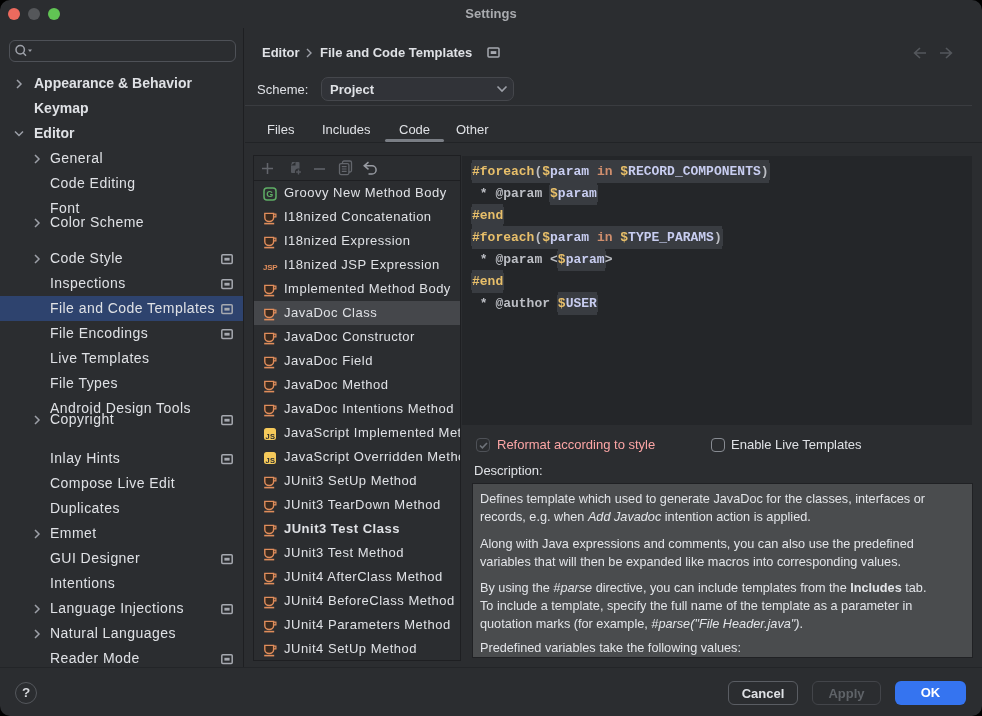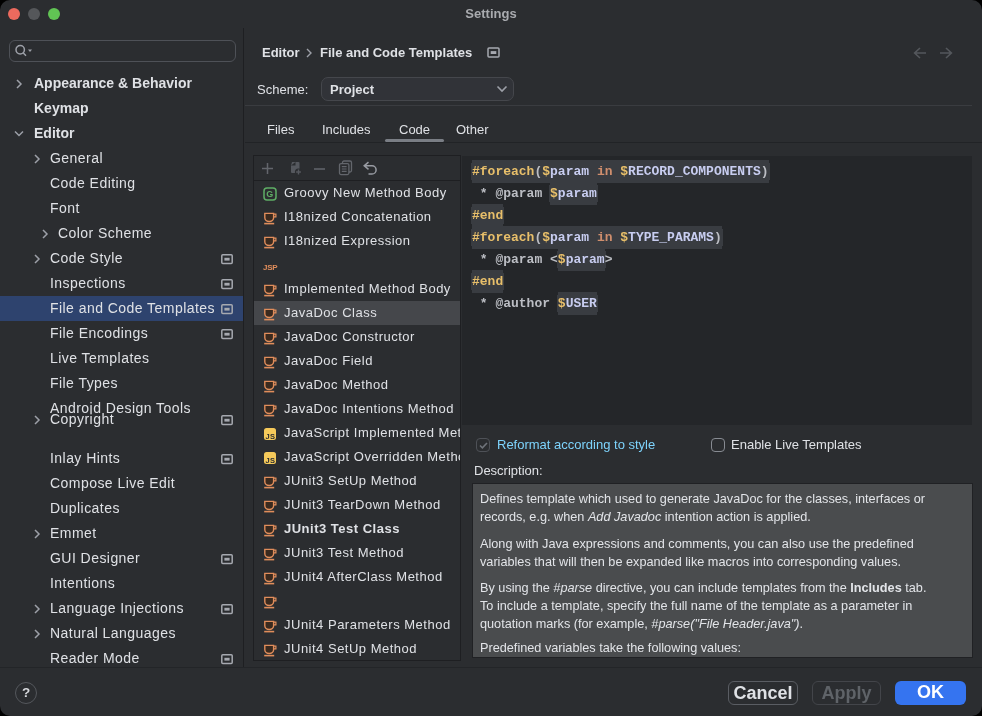--- a/index.html
+++ b/index.html
@@ -1,40 +1,40 @@
 <!DOCTYPE html>
 <html><head>
 <meta charset="utf-8">
 <style>
 html,body{margin:0;padding:0;width:982px;height:716px;background:#000;overflow:hidden}
 body{font-family:"Liberation Sans",sans-serif;-webkit-font-smoothing:antialiased}
 #win{position:absolute;left:0;top:0;width:982px;height:716px;background:#2b2d30;border-radius:10px;overflow:hidden}
 .abs{position:absolute}
 .t13{font-size:13px;color:#dfe1e5}
 .b{font-weight:bold}
-.dim{color:#7dd3fc}
+.dim{color:#fca5a5}
 
 .trow{position:absolute;left:0;width:243px;height:25px;line-height:25px;font-size:14px;color:#dfe1e5;white-space:nowrap;letter-spacing:0.45px}
 .trow .b{letter-spacing:0}
 .trow .lbl{position:absolute;top:0}
 .trow svg.chev{position:absolute;top:8px}
 .trow svg.mon{position:absolute;left:221px;top:8px}
 
 .lrow{position:absolute;left:1px;width:206px;height:24px;line-height:24px;font-size:13px;color:#dfe1e5;white-space:nowrap;letter-spacing:0.5px}
 .lrow .lbl{position:absolute;left:30px;top:0}
 .lrow svg,.lrow .ficon{position:absolute;left:9px;top:6px}
 .code{font-family:"Liberation Mono",monospace;font-size:13px;font-weight:bold;line-height:22px;white-space:pre;color:#bcbec4}
 .code .hl{background:#393c41;box-shadow:0 -4px 0 #393c41,0 4px 0 #393c41,0 0 0 1px #393c41}
 .code .d{color:#e8bf6a}
 .code .o{color:#cf8e6d}
 .code .s{color:#e8bf6a}
 .code .v{color:#c8cdf0}
 .desc{font-size:12.7px;color:#e2e4e8;line-height:18px}
 .dl{position:absolute;left:480px;white-space:nowrap}
-.btn{position:absolute;top:681px;height:24px;line-height:23px;text-align:center;font-size:18px;font-weight:bold;border-radius:6px;box-sizing:border-box}
+.btn{position:absolute;top:681px;height:24px;line-height:23px;text-align:center;font-size:13px;font-weight:bold;border-radius:6px;box-sizing:border-box}
 </style>
 </head>
 <body>
 <div id="win">
 
 <div class="abs" style="left:8px;top:8px;width:12px;height:12px;border-radius:50%;background:#ec6a5e"></div>
 <div class="abs" style="left:28px;top:8px;width:12px;height:12px;border-radius:50%;background:#55575a"></div>
 <div class="abs" style="left:48px;top:8px;width:12px;height:12px;border-radius:50%;background:#61c454"></div>
 <div class="abs t13 b" style="left:0;top:0;width:982px;height:28px;line-height:28px;text-align:center;color:#a9abaf">Settings</div>
 
@@ -66,21 +66,21 @@
           <path d="M1 1 l4 4 l-4 4" fill="none" stroke="#9da0a8" stroke-width="1.5"></path>
         </svg>
         <span class="lbl" style="left:50px">General</span>
       </div>
       <div class="trow" style="top:171px;">
         <span class="lbl" style="left:50px">Code Editing</span>
       </div>
       <div class="trow" style="top:196px;">
         <span class="lbl" style="left:50px">Font</span>
       </div>
-      <div class="trow" style="top:221px;margin-left:8px;">
+      <div class="trow" style="top:210px;">
         <svg class="chev" width="7" height="11" viewBox="0 0 7 11" style="left:34px">
           <path d="M1 1 l4 4 l-4 4" fill="none" stroke="#9da0a8" stroke-width="1.5"></path>
         </svg>
         <span class="lbl" style="left:50px">Color Scheme</span>
       </div>
       <div class="trow" style="top:246px;">
         <svg class="chev" width="7" height="11" viewBox="0 0 7 11" style="left:34px">
           <path d="M1 1 l4 4 l-4 4" fill="none" stroke="#9da0a8" stroke-width="1.5"></path>
         </svg>
         <span class="lbl" style="left:50px">Code Style</span>
@@ -260,20 +260,21 @@
 <path d="M1.8 2.4 h8.8 v4.4 a4.4 3.7 0 0 1 -8.8 0 z" fill="#3a2a1f" stroke="#e08d5b" stroke-width="1.4"></path>
 <path d="M10.8 3.2 h2.1 v2.6 h-2.1" fill="none" stroke="#e08d5b" stroke-width="1.2"></path>
 <path d="M1.2 12.6 h10" stroke="#e08d5b" stroke-width="1.6"></path>
 </svg>
         <span class="lbl">I18nized Expression</span>
       </div>
       <div class="lrow" style="top:72px;">
         <svg width="16" height="14" viewBox="0 0 16 14">
 <text x="0" y="10.5" font-family="Liberation Sans" font-size="8" font-weight="bold" fill="#e08d5b" letter-spacing="-0.3">JSP</text>
 </svg>
+        <span class="lbl">I18nized JSP Expression</span>
       </div>
       <div class="lrow" style="top:96px;">
         <svg width="15" height="15" viewBox="0 0 15 15">
 <path d="M1.8 2.4 h8.8 v4.4 a4.4 3.7 0 0 1 -8.8 0 z" fill="#3a2a1f" stroke="#e08d5b" stroke-width="1.4"></path>
 <path d="M10.8 3.2 h2.1 v2.6 h-2.1" fill="none" stroke="#e08d5b" stroke-width="1.2"></path>
 <path d="M1.2 12.6 h10" stroke="#e08d5b" stroke-width="1.6"></path>
 </svg>
         <span class="lbl">Implemented Method Body</span>
       </div>
       <div class="lrow" style="top:120px;background:#45474b;">
@@ -369,20 +370,21 @@
 <path d="M1.2 12.6 h10" stroke="#e08d5b" stroke-width="1.6"></path>
 </svg>
         <span class="lbl">JUnit4 AfterClass Method</span>
       </div>
       <div class="lrow" style="top:408px;">
         <svg width="15" height="15" viewBox="0 0 15 15">
 <path d="M1.8 2.4 h8.8 v4.4 a4.4 3.7 0 0 1 -8.8 0 z" fill="#3a2a1f" stroke="#e08d5b" stroke-width="1.4"></path>
 <path d="M10.8 3.2 h2.1 v2.6 h-2.1" fill="none" stroke="#e08d5b" stroke-width="1.2"></path>
 <path d="M1.2 12.6 h10" stroke="#e08d5b" stroke-width="1.6"></path>
 </svg>
+        <span class="lbl">JUnit4 BeforeClass Method</span>
       </div>
       <div class="lrow" style="top:432px;">
         <svg width="15" height="15" viewBox="0 0 15 15">
 <path d="M1.8 2.4 h8.8 v4.4 a4.4 3.7 0 0 1 -8.8 0 z" fill="#3a2a1f" stroke="#e08d5b" stroke-width="1.4"></path>
 <path d="M10.8 3.2 h2.1 v2.6 h-2.1" fill="none" stroke="#e08d5b" stroke-width="1.2"></path>
 <path d="M1.2 12.6 h10" stroke="#e08d5b" stroke-width="1.6"></path>
 </svg>
         <span class="lbl">JUnit4 Parameters Method</span>
       </div>
       <div class="lrow" style="top:456px;">

